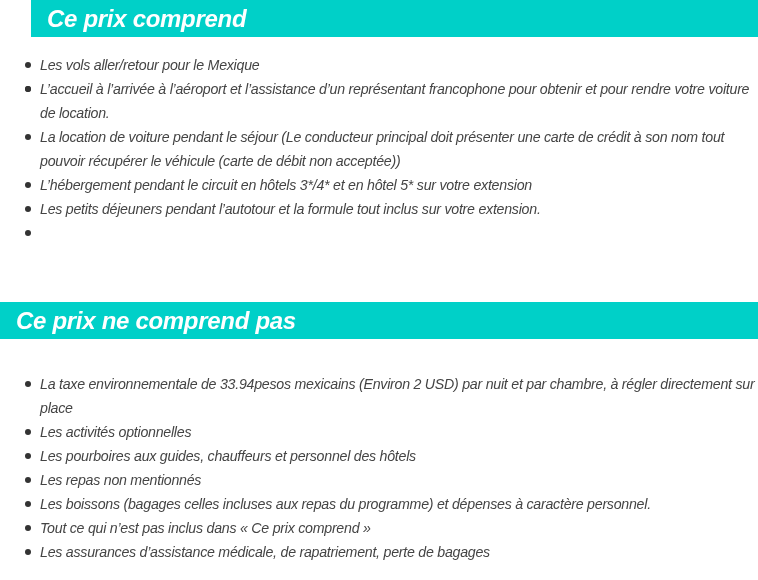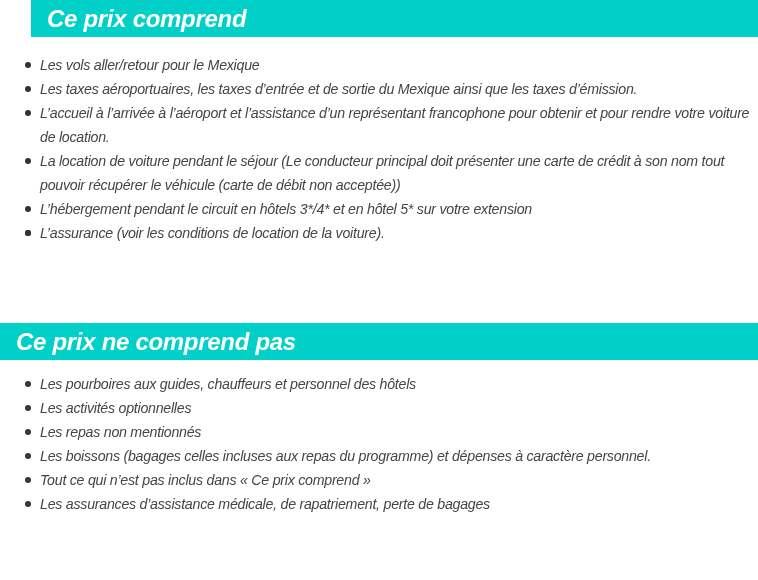--- a/index.html
+++ b/index.html
@@ -23,21 +23,21 @@
       color: #ffffff;
       font-style: italic;
       font-weight: bold;
       font-size: 24px;
       line-height: 37px;
       padding-left: 16px;
       box-sizing: border-box;
       letter-spacing: -0.3px;
     }
     #header-included { top: 0; margin-left: 31px; }
-    #header-excluded { top: 323px; }
+    #header-excluded { top: 302px; }
 
     ul.price-list {
       position: absolute;
       left: 0;
       margin: 0;
       padding: 0;
       list-style: none;
       width: 758px;
     }
     #list-included { top: 53px; }
@@ -64,30 +64,31 @@
       background: #333333;
     }
   </style>
 </head>
 <body>
 
 <div id="header-included" class="section-header">Ce prix comprend</div>
 
 <ul id="list-included" class="price-list">
   <li><span class="bullet"></span><span>Les vols aller/retour pour le Mexique</span></li>
-  <li><span class="bullet"></span><span>Les taxes aéroportuaires, les taxes d’entrée et de sortie du Mexique ainsi que les taxes d’émission.</span></li>
+  <li><span class="bullet"></span></li>
   <li><span class="bullet"></span><span>L’accueil à l’arrivée à l’aéroport et l’assistance d’un représentant francophone pour obtenir et pour rendre votre voiture de location.</span></li>
   <li><span class="bullet"></span><span>La location de voiture pendant le séjour (Le conducteur principal doit présenter une carte de crédit à son nom tout pouvoir récupérer le véhicule (carte de débit non acceptée))</span></li>
   <li><span class="bullet"></span><span>L’hébergement pendant le circuit en hôtels 3*/4* et en hôtel 5* sur votre extension</span></li>
+  <li><span class="bullet"></span><span>Les petits déjeuners pendant l’autotour et la formule tout inclus sur votre extension.</span></li>
   <li><span class="bullet"></span></li>
-  <li><span class="bullet"></span><span>L’assurance (voir les conditions de location de la voiture).</span></li>
 </ul>
 
 <div id="header-excluded" class="section-header">Ce prix ne comprend pas</div>
 
 <ul id="list-excluded" class="price-list">
+  <li><span class="bullet"></span><span>La taxe environnementale de 33.94pesos mexicains (Environ 2 USD) par nuit et par chambre, à régler directement sur place</span></li>
+  <li><span class="bullet"></span><span>Les activités optionnelles</span></li>
   <li><span class="bullet"></span><span>Les pourboires aux guides, chauffeurs et personnel des hôtels</span></li>
-  <li><span class="bullet"></span><span>Les activités optionnelles</span></li>
   <li><span class="bullet"></span><span>Les repas non mentionnés</span></li>
   <li><span class="bullet"></span><span>Les boissons (bagages celles incluses aux repas du programme) et dépenses à caractère personnel.</span></li>
   <li><span class="bullet"></span><span>Tout ce qui n’est pas inclus dans « Ce prix comprend »</span></li>
   <li><span class="bullet"></span><span>Les assurances d’assistance médicale, de rapatriement, perte de bagages</span></li>
 </ul>
 
 </body></html>

